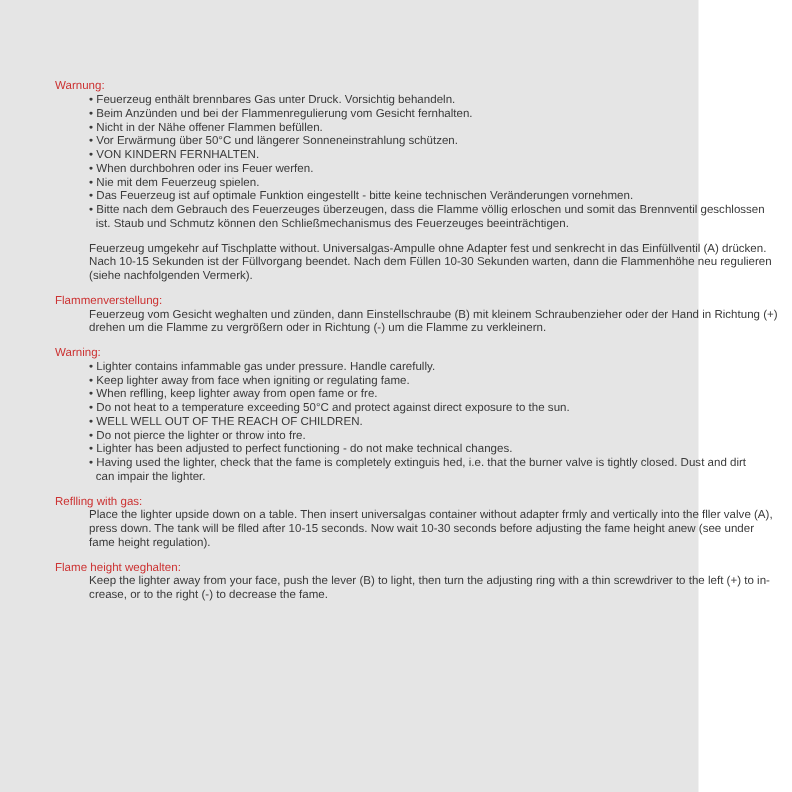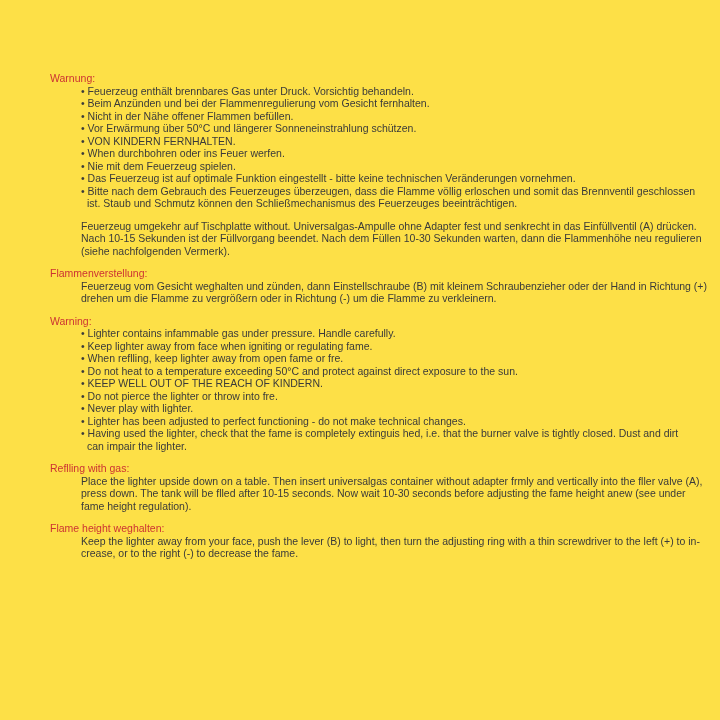--- a/index.html
+++ b/index.html
@@ -9,24 +9,24 @@
   }
   body {
     width: 720px;
     height: 720px;
     font-family: "Liberation Sans", sans-serif;
     color: var(--body-color, #3a3a3a);
     overflow: hidden;
   }
   .page {
     box-sizing: border-box;
-    width: 720px;
+    width: 635px;
     height: 720px;
     padding: 72px 46px 0 50px;
-    background: #fde047;
+    background: #e5e5e5;
   }
   .doc-section {
     margin: 0 0 10px 0;
     width: 628px;
   }
   .heading {
     color: var(--heading-color, #cc3333);
     font-size: 10.5px;
     line-height: 12.5px;
     white-space: nowrap;
@@ -67,23 +67,22 @@
       <div class="heading">Flammenverstellung:</div>
       <div class="line">Feuerzeug vom Gesicht weghalten und zünden, dann Einstellschraube (B) mit kleinem Schraubenzieher oder der Hand in Richtung (+)</div>
       <div class="line">drehen um die Flamme zu vergrößern oder in Richtung (-) um die Flamme zu verkleinern.</div>
     </section>
     <section class="doc-section">
       <div class="heading">Warning:</div>
       <div class="line">• Lighter contains infammable gas under pressure. Handle carefully.</div>
       <div class="line">• Keep lighter away from face when igniting or regulating fame.</div>
       <div class="line">• When reflling, keep lighter away from open fame or fre.</div>
       <div class="line">• Do not heat to a temperature exceeding 50°C and protect against direct exposure to the sun.</div>
-      <div class="line">• KEEP WELL OUT OF THE REACH OF KINDERN.</div>
+      <div class="line">• WELL WELL OUT OF THE REACH OF CHILDREN.</div>
       <div class="line">• Do not pierce the lighter or throw into fre.</div>
-      <div class="line">• Never play with lighter.</div>
       <div class="line">• Lighter has been adjusted to perfect functioning - do not make technical changes.</div>
       <div class="line">• Having used the lighter, check that the fame is completely extinguis hed, i.e. that the burner valve is tightly closed. Dust and dirt</div>
       <div class="line cont">can impair the lighter.</div>
     </section>
     <section class="doc-section">
       <div class="heading">Reflling with gas:</div>
       <div class="line">Place the lighter upside down on a table. Then insert universalgas container without adapter frmly and vertically into the fller valve (A),</div>
       <div class="line">press down. The tank will be flled after 10-15 seconds. Now wait 10-30 seconds before adjusting the fame height anew (see under</div>
       <div class="line">fame height regulation).</div>
     </section>

